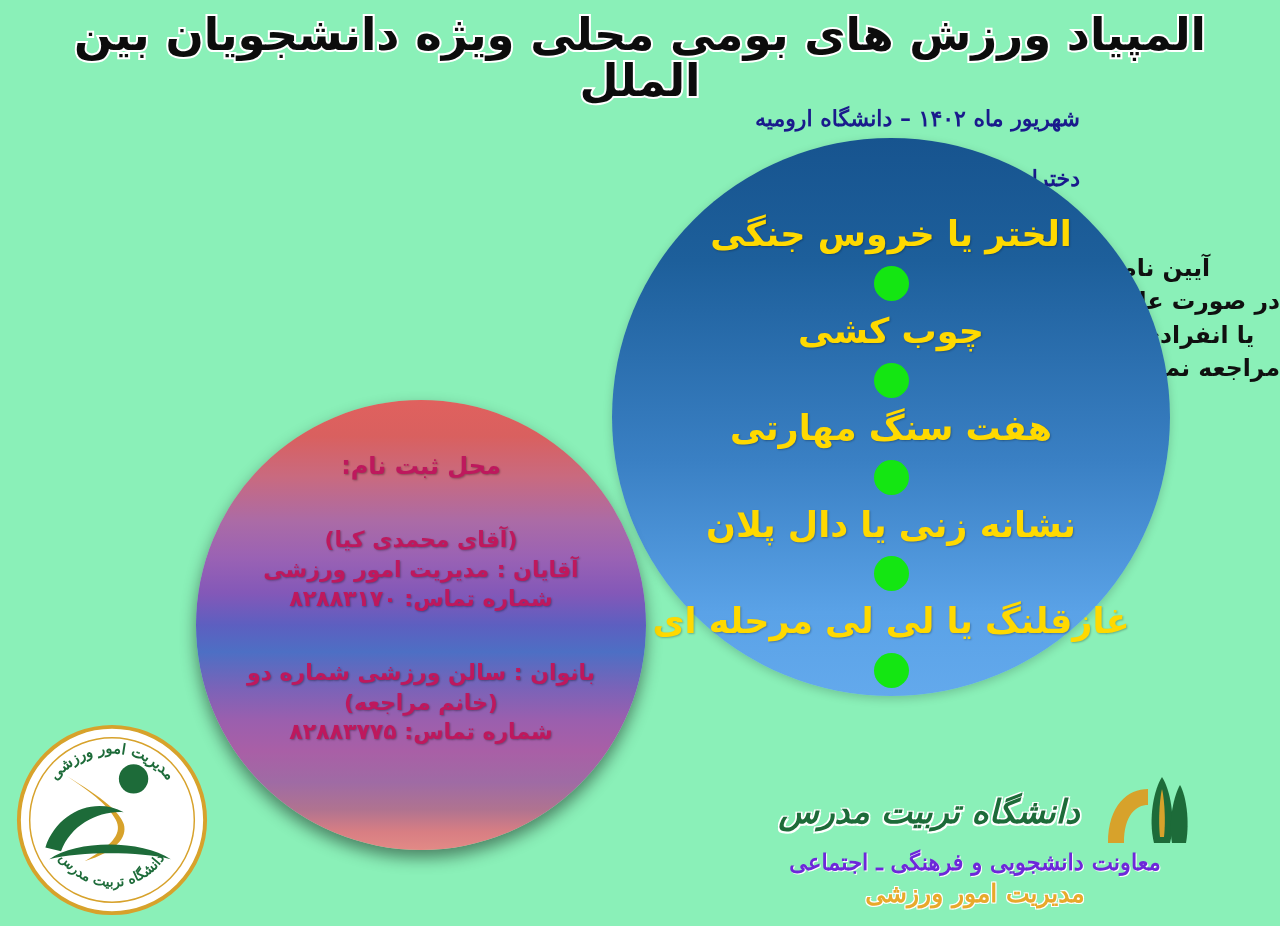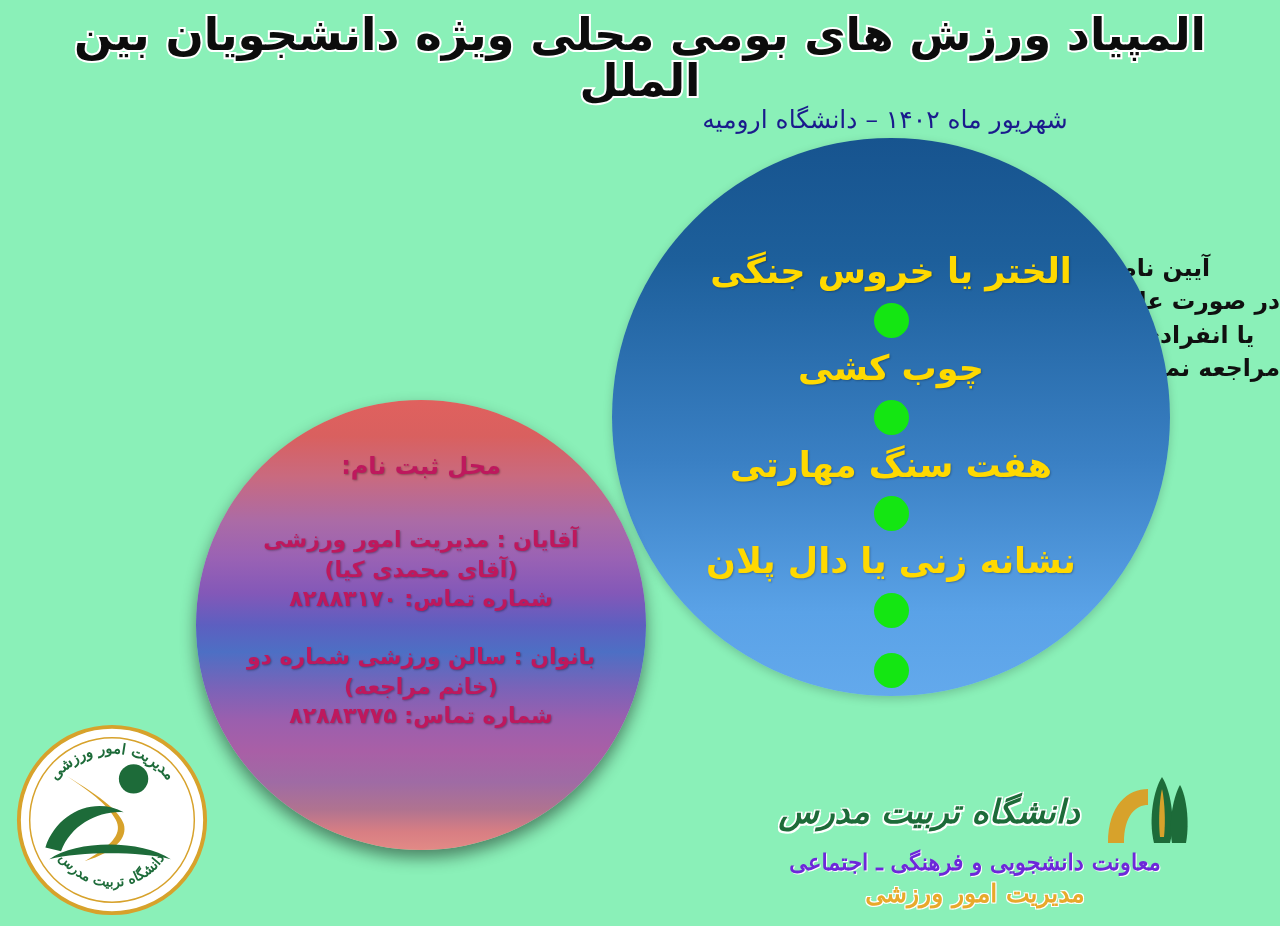--- a/index.html
+++ b/index.html
@@ -31,24 +31,23 @@
     letter-spacing:-1px;
     -webkit-text-stroke:4px #ffffff;
     paint-order:stroke fill;
     text-shadow:0 0 1px #ffffff;
   }
 
   
   .subtitle {
     position:absolute;
     direction:rtl;
-    text-align:center;
     color:#1a1a8c;
-    font-size:25px;
-    font-weight:normal;
+    font-size:22px;
+    font-weight:bold;
     font-family:"DejaVu Serif", serif;
     white-space:nowrap;
   }
   #sub-date  { top:105px; right:200px; width:390px; }
   #sub-gender{ top:165px; right:200px; width:390px; }
 
   
   #body-text {
     position:absolute;
     top:252px; right:0px;
@@ -150,21 +149,21 @@
     position:absolute; top:52px; right:0; width:450px;
     font-size:24px;
     text-shadow:1px 1px 2px rgba(0,0,0,.3);
   }
   #reg-men {
     position:absolute; top:125px; right:0; width:450px;
     font-size:22px; line-height:1.35;
     text-shadow:1px 1px 2px rgba(0,0,0,.3);
   }
   #reg-women {
-    position:absolute; top:242px; right:0; width:450px;
+    position:absolute; top:258px; right:0; width:450px;
     font-size:22px; line-height:1.35;
     text-shadow:1px 1px 2px rgba(0,0,0,.3);
   }
   .rl { display:block; white-space:nowrap; }
 
   
   #left-logo {
     position:absolute;
     left:14px; top:722px;
     width:196px; height:196px;
@@ -231,29 +230,30 @@
   <div id="blue-circle"></div>
   <div id="sport-list">
     <div class="sport-item">الختر یا خروس جنگی</div>
     <div class="sport-dot"></div>
     <div class="sport-item">چوب کشی</div>
     <div class="sport-dot"></div>
     <div class="sport-item">هفت سنگ مهارتی</div>
     <div class="sport-dot"></div>
     <div class="sport-item">نشانه زنی یا دال پلان</div>
     <div class="sport-dot"></div>
+    <div class="sport-item">غازقلنگ یا لی لی مرحله ای</div>
     <div class="sport-dot"></div>
   </div>
 
   <div id="reg-circle"></div>
   <div id="reg-text">
     <div id="reg-heading">محل ثبت نام:</div>
     <div id="reg-men">
+      <span class="rl">(آقای  محمدی کیا)</span>
       <span class="rl">آقایان : مدیریت امور ورزشی</span>
-      <span class="rl">(آقای  محمدی کیا)</span>
       <span class="rl">شماره تماس: ۸۲۸۸۳۱۷۰</span>
     </div>
     <div id="reg-women">
       <span class="rl">بانوان : سالن ورزشی شماره دو</span>
       <span class="rl">(خانم مراجعه)</span>
       <span class="rl">شماره تماس: ۸۲۸۸۳۷۷۵</span>
     </div>
   </div>
 
   <svg id="left-logo" viewBox="0 0 200 200">

